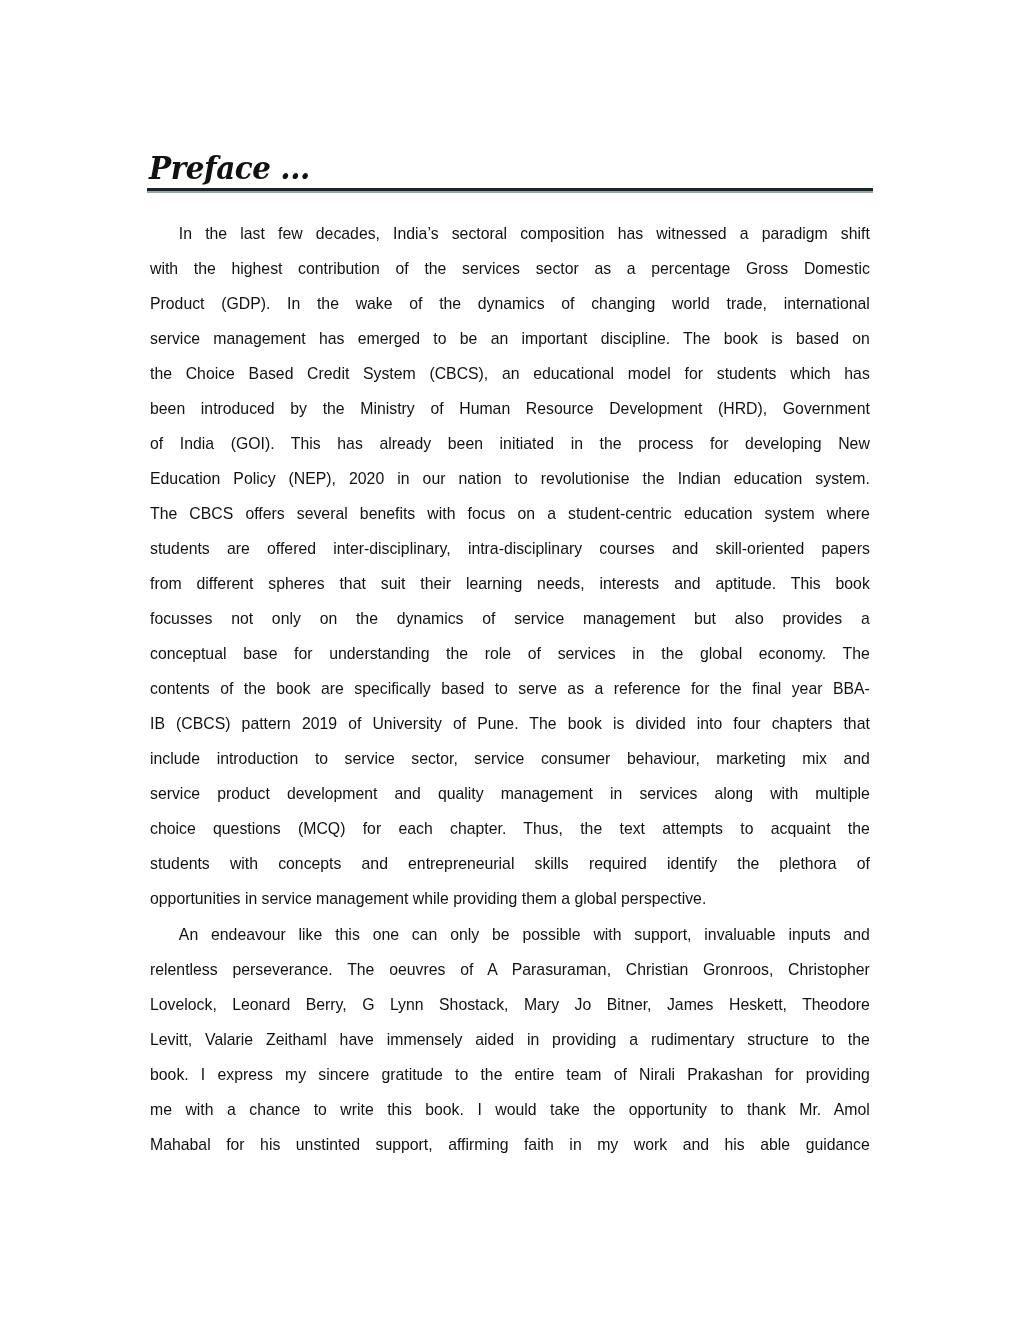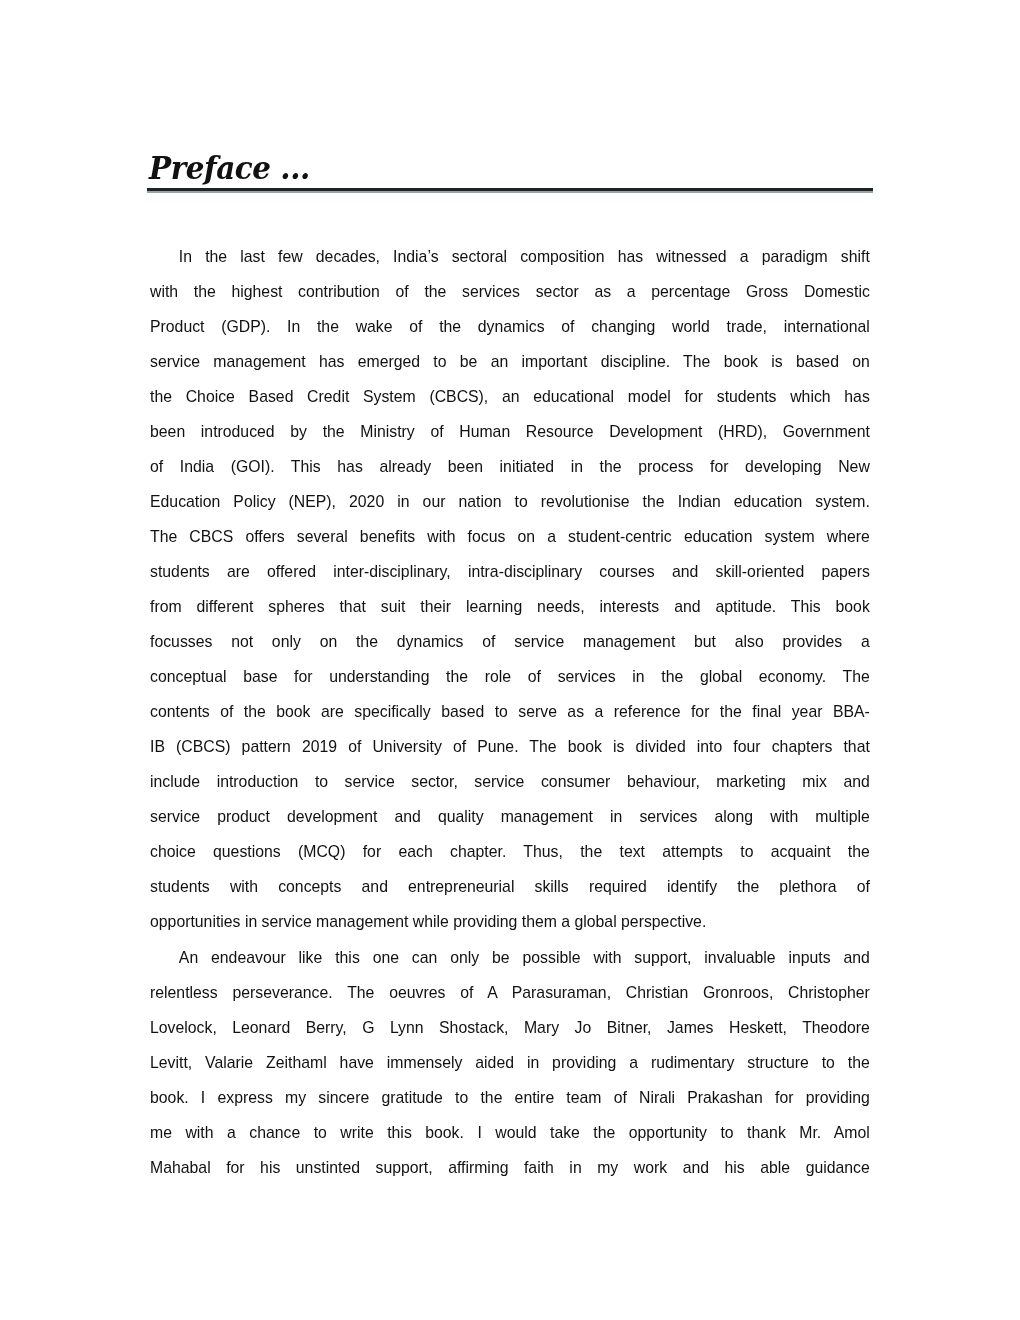--- a/index.html
+++ b/index.html
@@ -6,21 +6,21 @@
   body { width: 1020px; height: 1320px; position: relative; overflow: hidden; }
   .page { position: absolute; left: 0; top: 0; width: 944px; height: 1320px; background: #fff; padding-left: 9px; }
   .title {
     position: absolute; left: 149px; top: 148px;
     font-family: "DejaVu Serif", serif; font-weight: bold; font-style: italic;
     font-size: 32px; line-height: 40px; color: #111; letter-spacing: -0.5px;
     transform: scaleX(0.92); transform-origin: left center;
   }
   .rule-dark { position: absolute; left: 147px; top: 188px; width: 726px; height: 3px; background: #1e2426; }
   .rule-light { position: absolute; left: 147px; top: 191px; width: 726px; height: 2px; background: #9aa3a6; }
-  .body { position: absolute; left: 150px; top: 239px; width: 720px; }
+  .body { position: absolute; left: 150px; top: 216px; width: 720px; }
   .line {
     display: block; width: 720px; height: 35px; line-height: 35px;
     font-family: "Liberation Sans", sans-serif; font-size: 17px; color: #111;
     text-align: justify; text-align-last: justify; white-space: nowrap;
     transform: scaleX(0.93); transform-origin: left center; width: 774px;
     overflow: visible;
   }
   .line.indent { padding-left: 31px; width: 743px; }
   .line.last { text-align-last: left; }
   .para-gap { height: 1px; }

